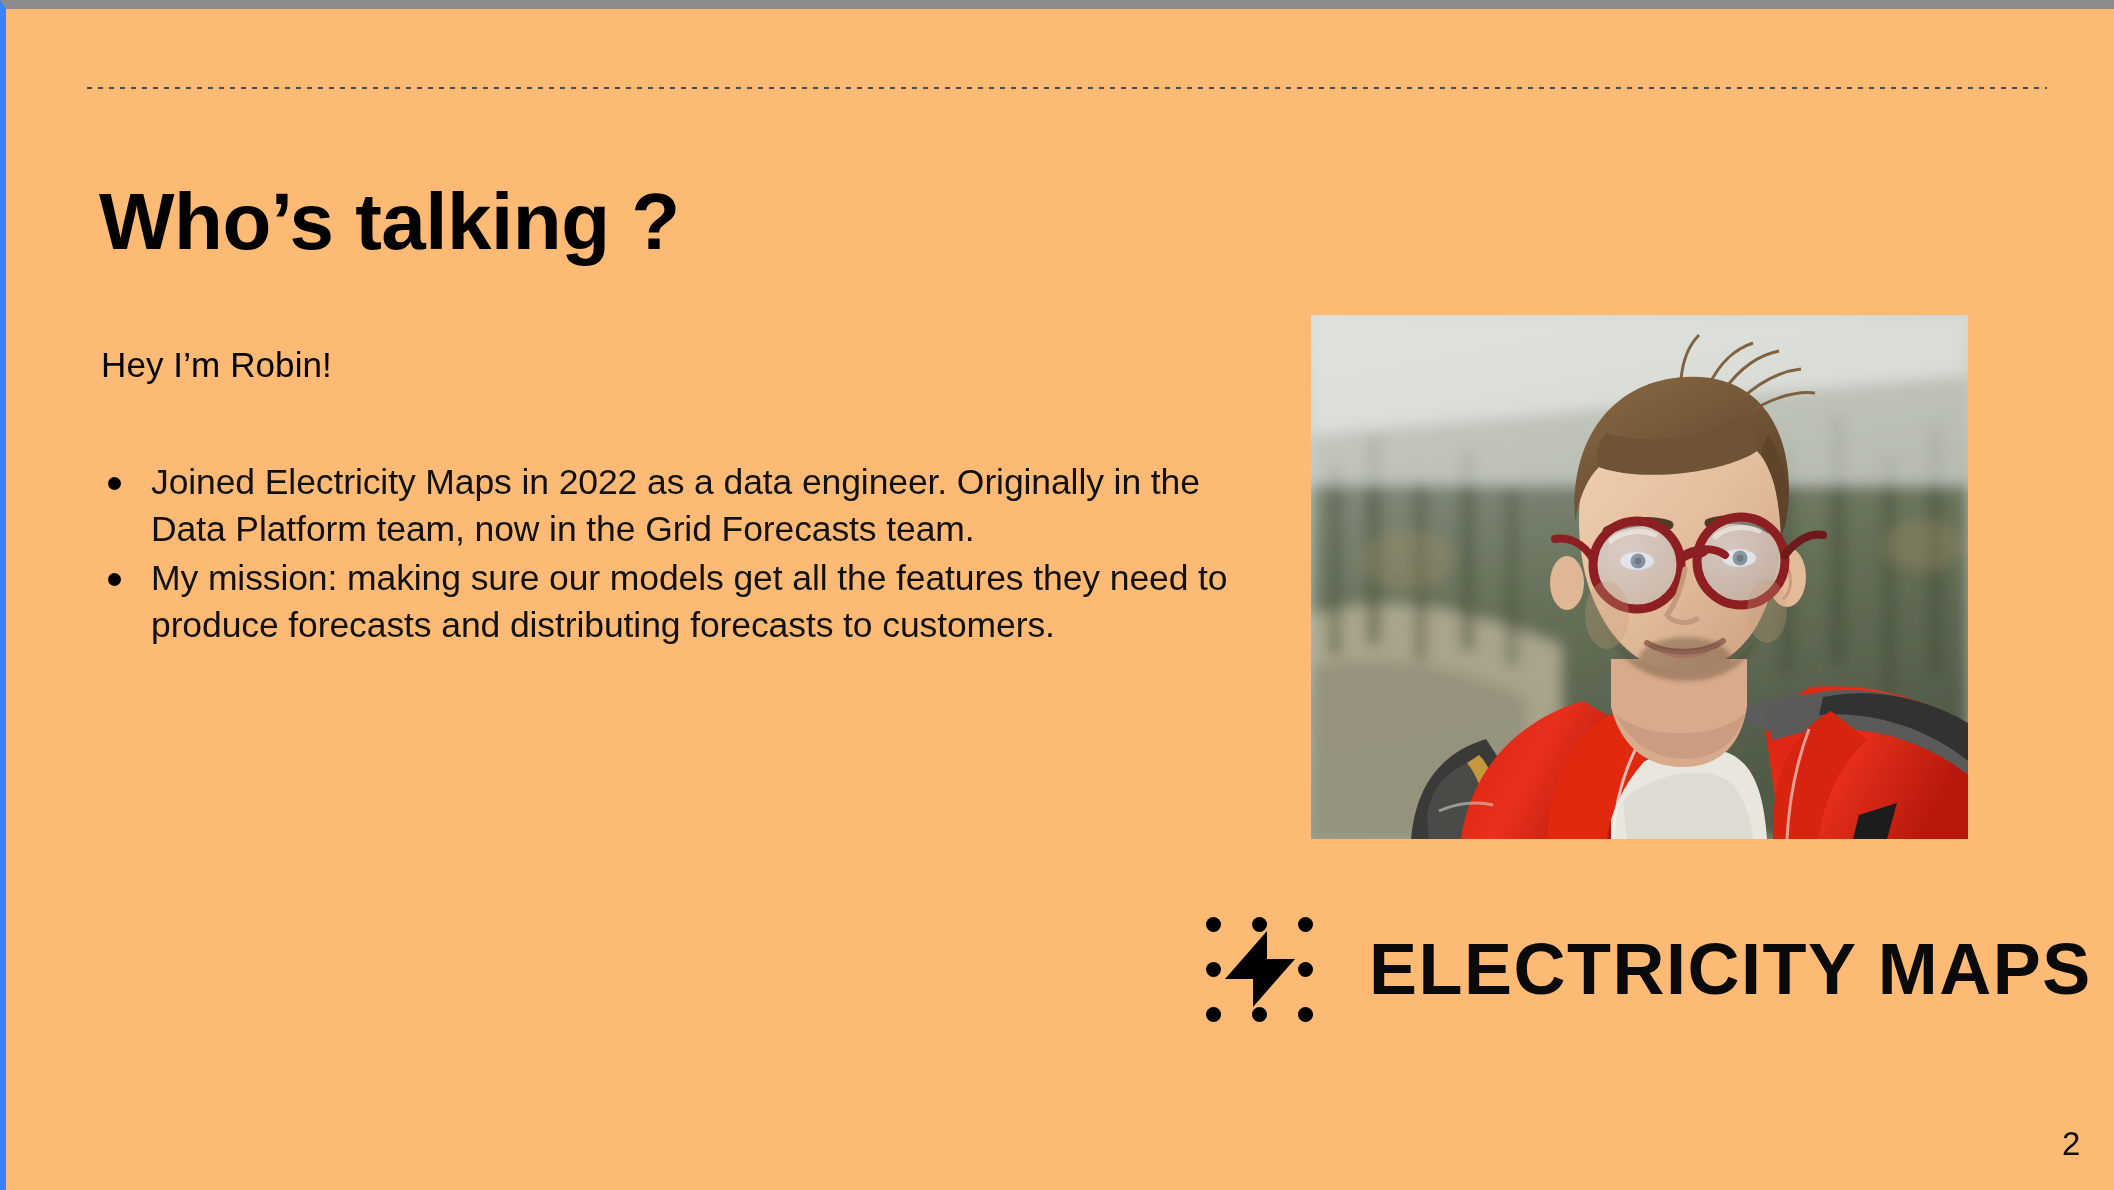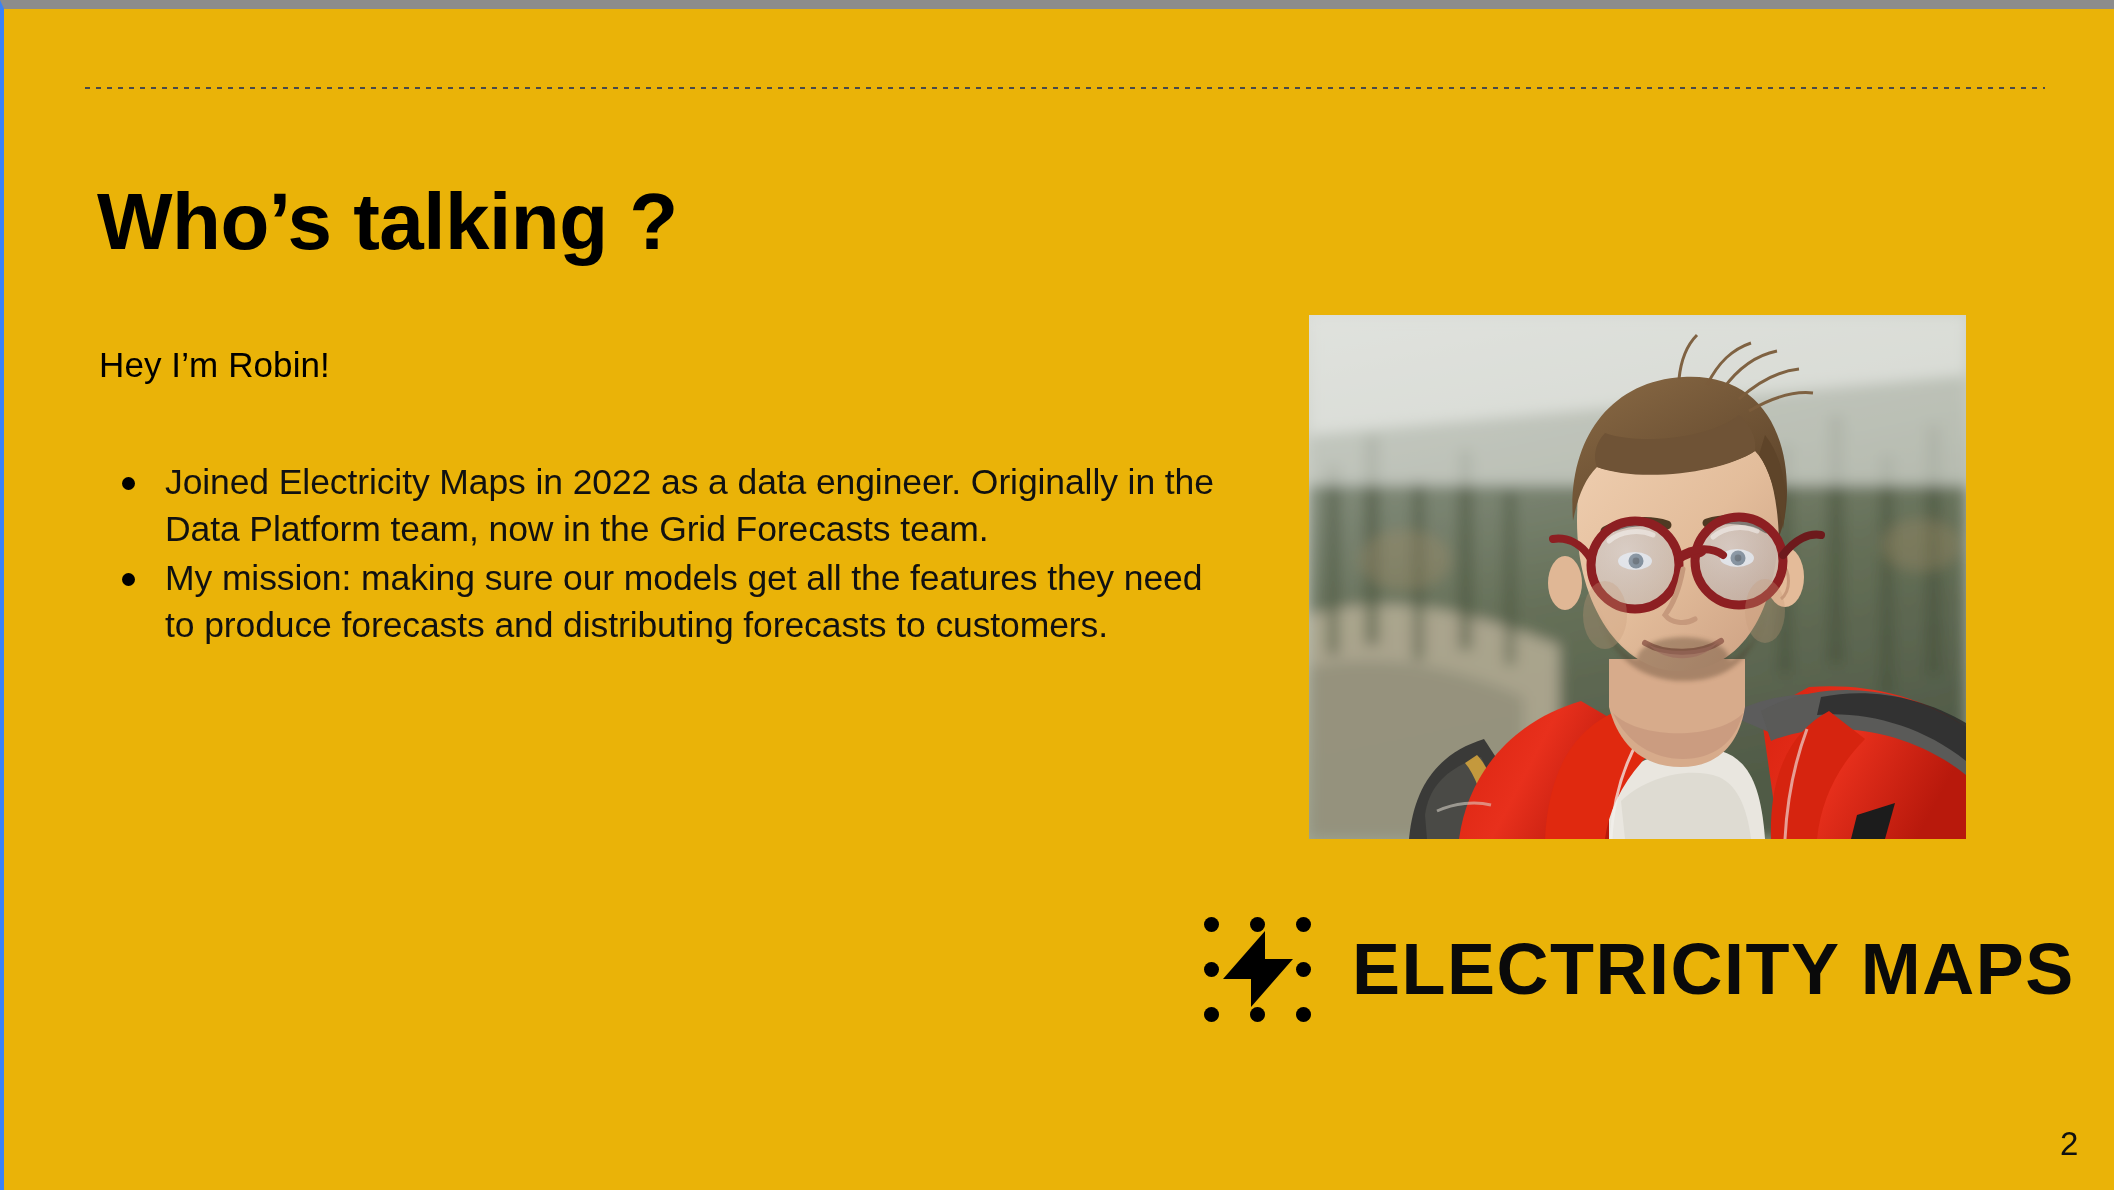--- a/index.html
+++ b/index.html
@@ -11,24 +11,24 @@
     width: 2114px;
     height: 1190px;
     overflow: hidden;
     font-family: "Liberation Sans", sans-serif;
   }
 
   #slide {
     position: relative;
     width: 2114px;
     height: 1190px;
-    background: #eab308;
+    background: #fdba74;
     box-sizing: border-box;
     border-top: 9px solid #8c8c8c;
-    border-left: 4px solid #3b82f6;
+    border-left: 6px solid #3b82f6;
   }
 
   
   #dotted-rule {
     position: absolute;
     left: 78px;
     top: 77px;
     width: 1963px;
     height: 4px;
     background-image: radial-gradient(#4a4a4a 36%, rgba(0,0,0,0) 38%);
@@ -59,21 +59,21 @@
   }
   #lead-line {
     font-size: 35px;
     font-weight: 400;
     color: #000000;
     line-height: 1.25;
     letter-spacing: 0.1px;
   }
   #bullet-list {
     list-style: none;
-    margin: 16px;
+    margin: 0;
     padding: 0;
     margin-top: 72px;
   }
   #bullet-list li {
     position: relative;
     padding-left: 50px;
     font-size: 35.5px;
     line-height: 1.33;
     color: #111111;
     margin-bottom: 2px;
@@ -101,21 +101,21 @@
   }
   #photo svg { display: block; }
 
   
   #logo {
     position: absolute;
     left: 1196px;
     top: 902px;
     display: flex;
     align-items: center;
-    gap: 36px;
+    gap: 51px;
   }
   #logo-mark {
     position: relative;
     width: 116px;
     height: 116px;
     flex: 0 0 auto;
   }
   #logo-mark .gdot {
     position: absolute;
     width: 15px;

